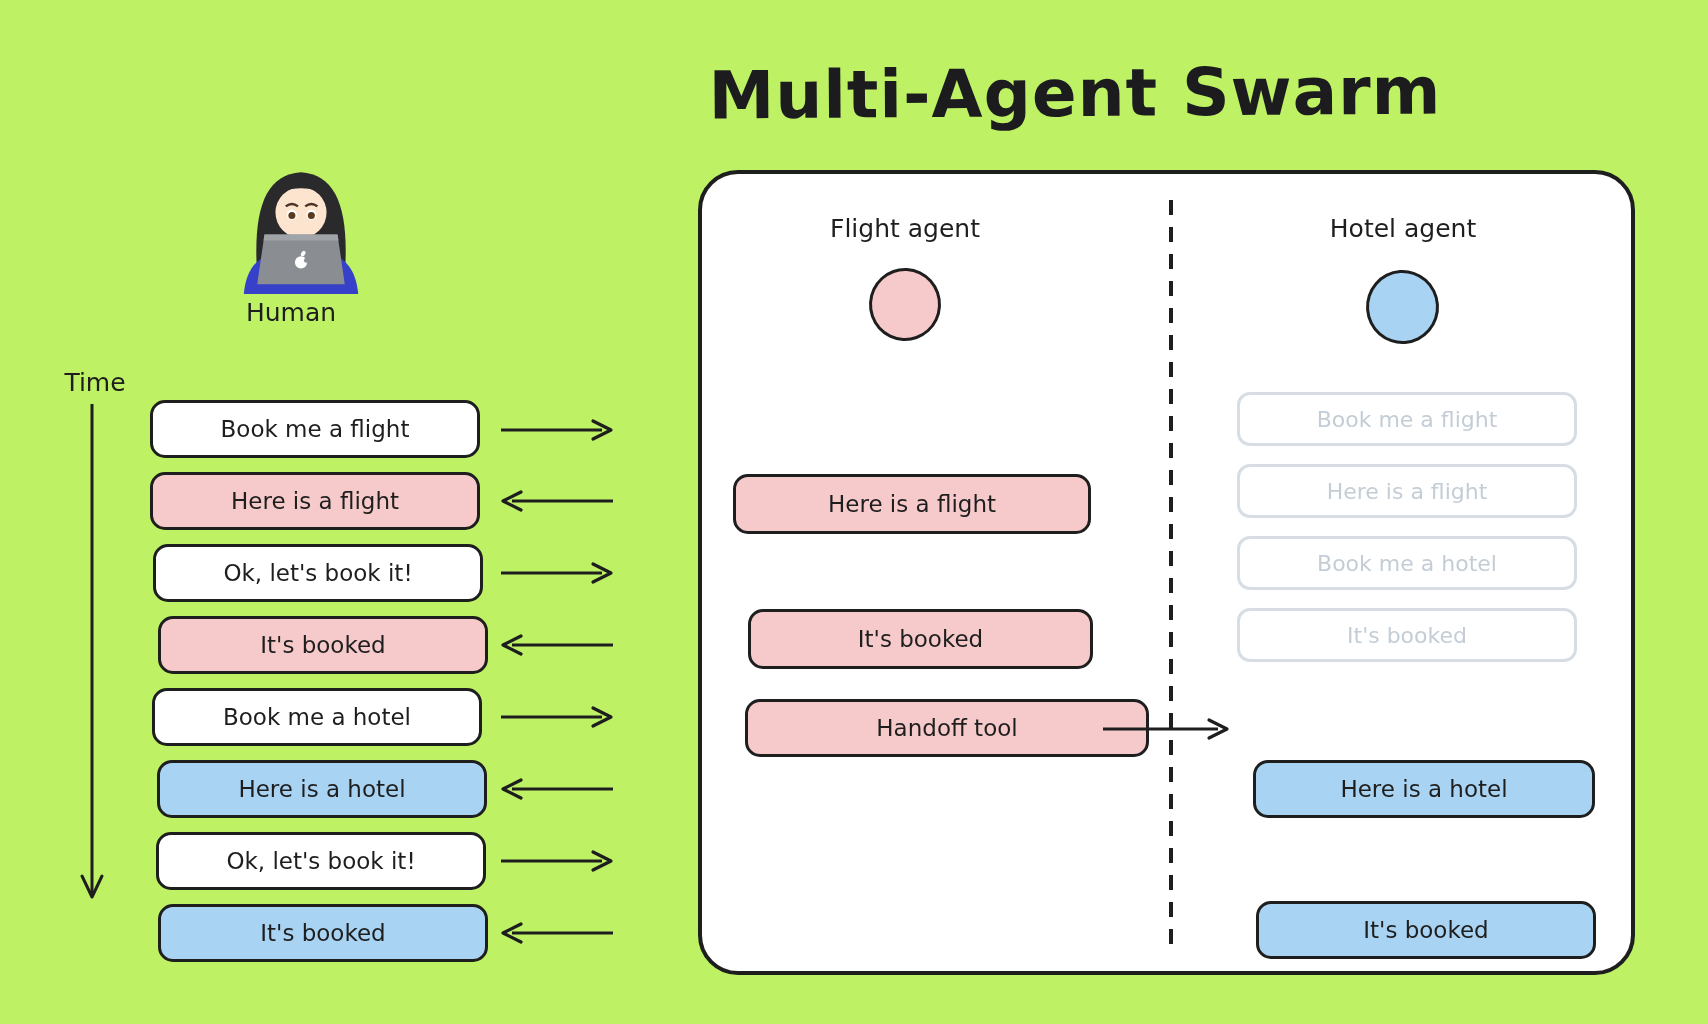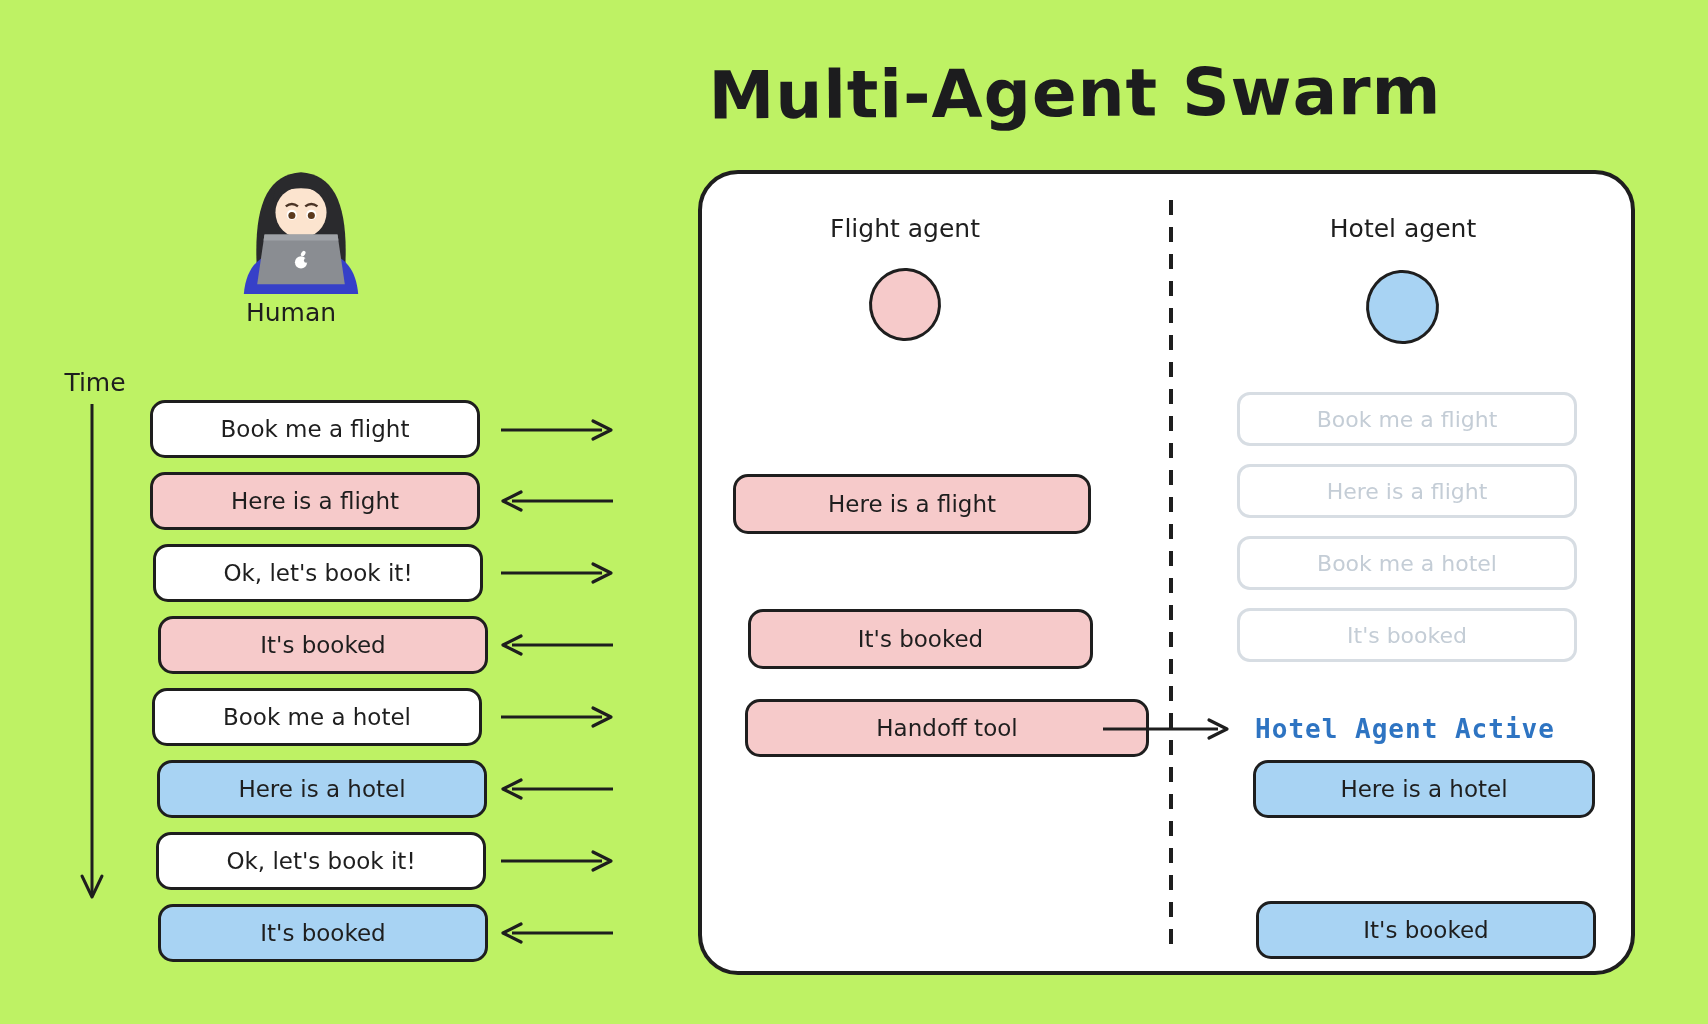--- a/index.html
+++ b/index.html
@@ -151,17 +151,16 @@
   </svg>
 
   <div class="label" style="left:1253px;top:212px;width:300px;height:32px;">Hotel agent</div>
   <div class="circle blue"></div>
 
   <div class="ghost" style="top:392px;">Book me a flight</div>
   <div class="ghost" style="top:464px;">Here is a flight</div>
   <div class="ghost" style="top:536px;">Book me a hotel</div>
   <div class="ghost" style="top:608px;">It's booked</div>
 
-  <div class="status blue" style="left:1195px;top:712px;width:420px;height:34px;">Hotel Agent Active</div>
   <div class="agent-msg blue" style="left:1253px;top:760px;width:342px;height:58px;">Here is a hotel</div>
   <div class="agent-msg blue" style="left:1256px;top:901px;width:340px;height:58px;">It's booked</div>
 
 </div>
 
 </body></html>

